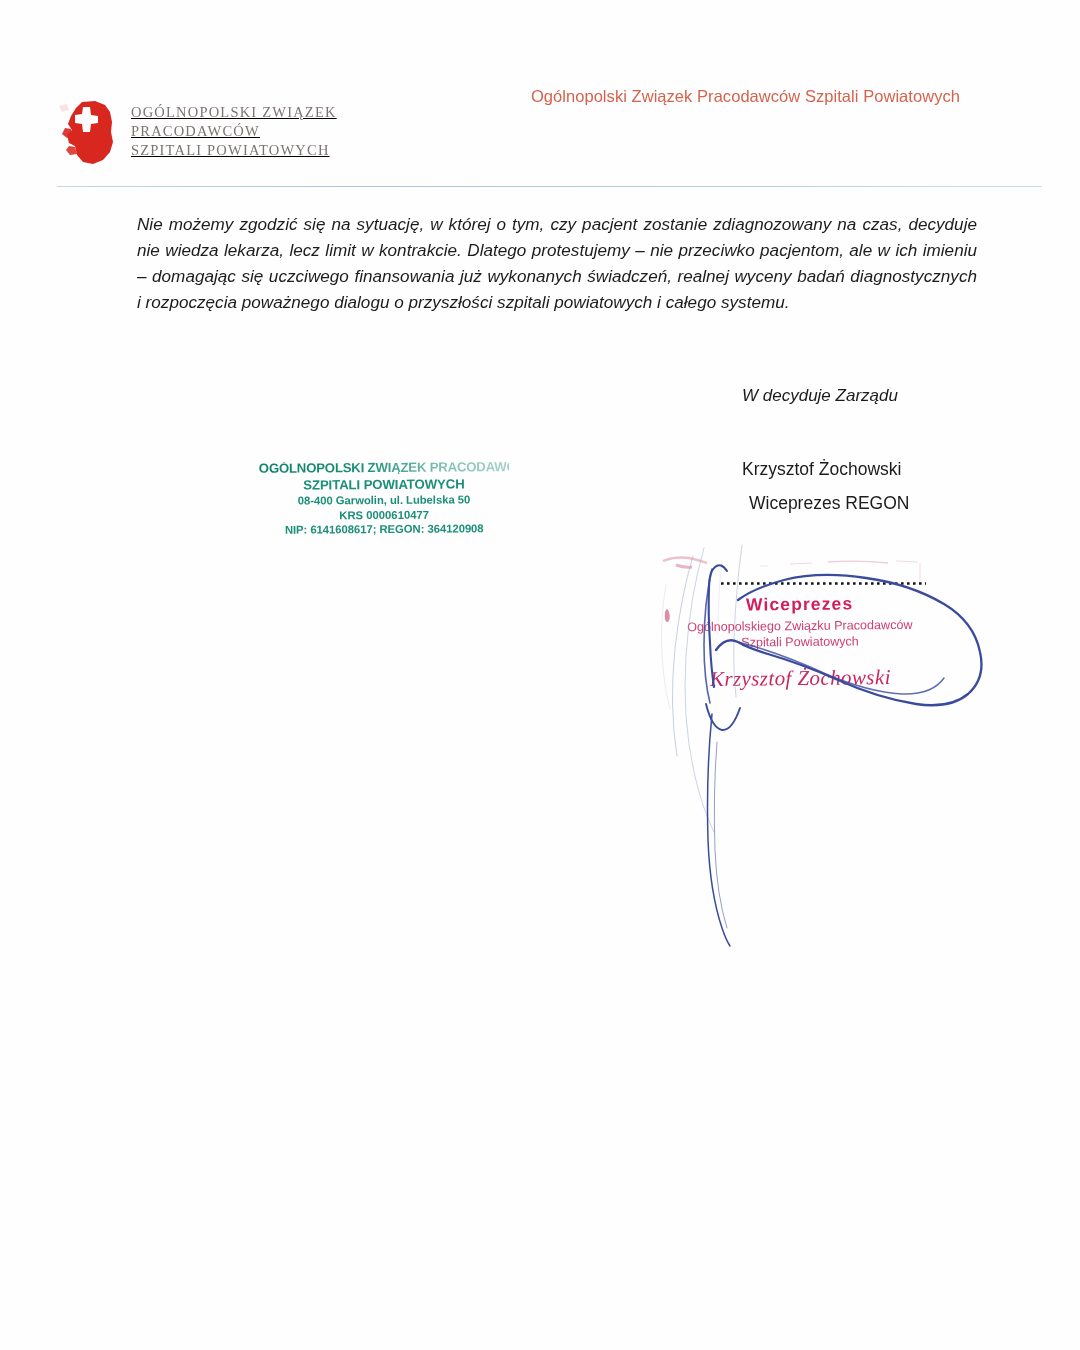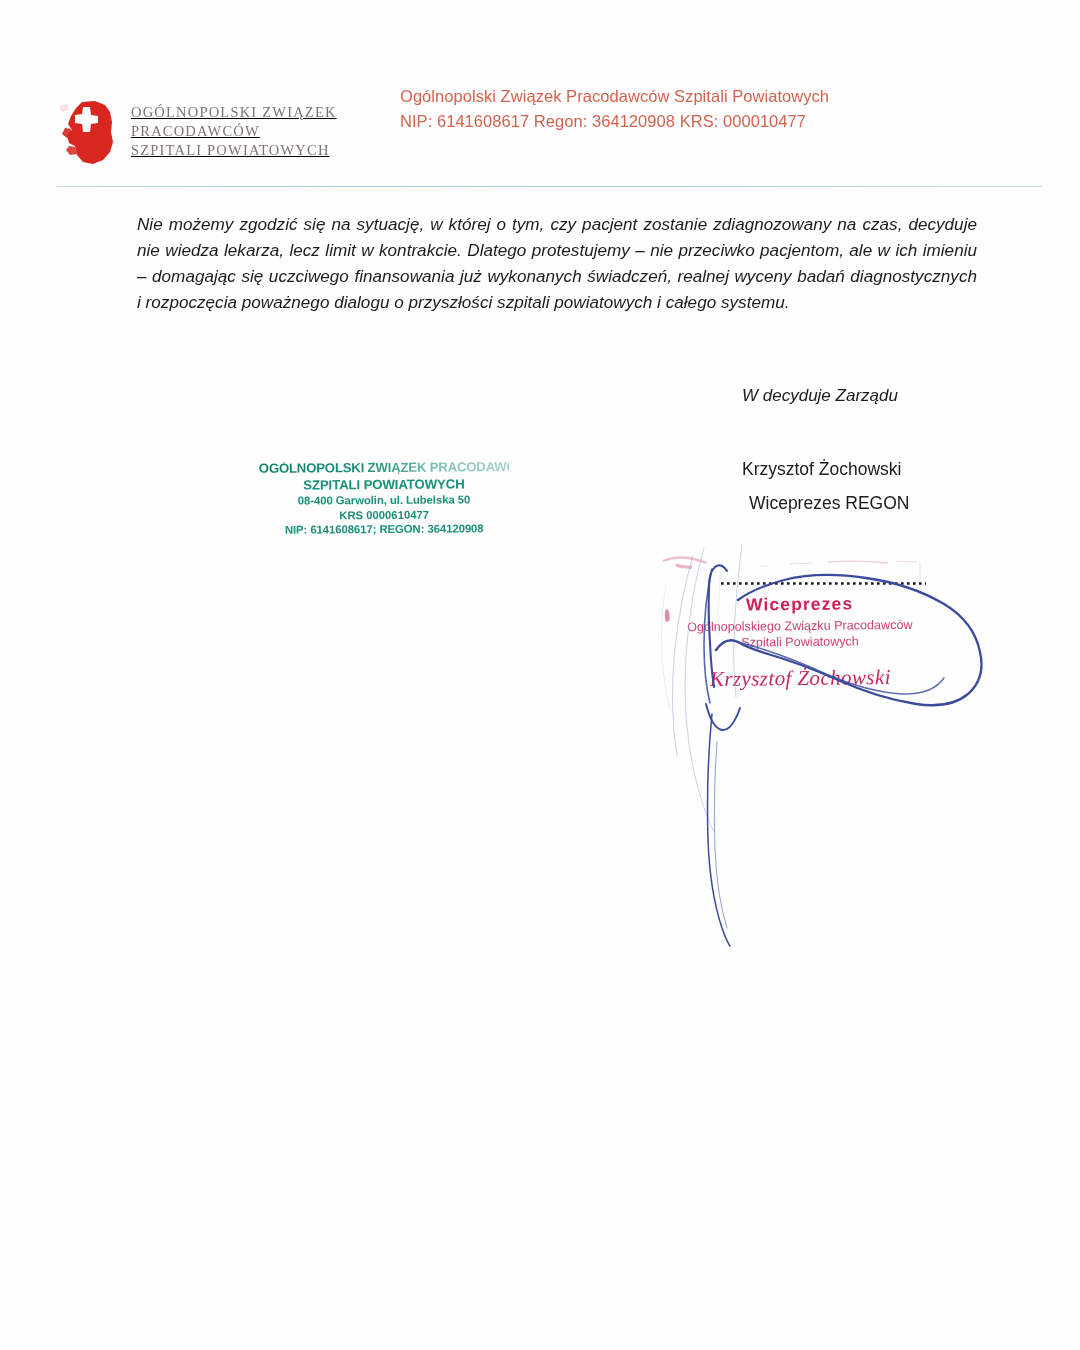--- a/index.html
+++ b/index.html
@@ -51,21 +51,21 @@
     white-space: nowrap;
     padding-top: 7px;
   }
   #logo-text .lt-line { display: block; }
 
   #contact-block {
     position: absolute;
     left: 400px;
     top: 84px;
     width: 560px;
-    text-align: left;
+    text-align: right;
     color: #d4634d;
     font-size: 16.5px;
     line-height: 25px;
     letter-spacing: 0.05px;
   }
   #contact-block .c-line { display: block; white-space: nowrap; }
 
   #header-rule {
     position: absolute;
     left: 57px;
@@ -235,21 +235,20 @@
       </div>
       <div id="logo-text">
         <span class="lt-line">OGÓLNOPOLSKI ZWIĄZEK</span>
         <span class="lt-line">PRACODAWCÓW</span>
         <span class="lt-line">SZPITALI POWIATOWYCH</span>
       </div>
     </div>
 
     <div id="contact-block">
       <span class="c-line">Ogólnopolski Związek Pracodawców Szpitali Powiatowych</span>
-      <span class="c-line">NIP: 6141608617 Regon: 364120908 KRS: 000010477</span>
     </div>
 
     <div id="header-rule"></div>
   </div>
 
   <div id="body-copy">Nie możemy zgodzić się na sytuację, w której o tym, czy pacjent zostanie zdiagnozowany na czas, decyduje nie wiedza lekarza, lecz limit w kontrakcie. Dlatego protestujemy – nie przeciwko pacjentom, ale w ich imieniu – domagając się uczciwego finansowania już wykonanych świadczeń, realnej wyceny badań diagnostycznych i rozpoczęcia poważnego dialogu o przyszłości szpitali powiatowych i całego systemu.</div>
 
   <div id="on-behalf">W decyduje Zarządu</div>
   <div id="signer-name">Krzysztof Żochowski</div>
   <div id="signer-role">Wiceprezes REGON</div>

